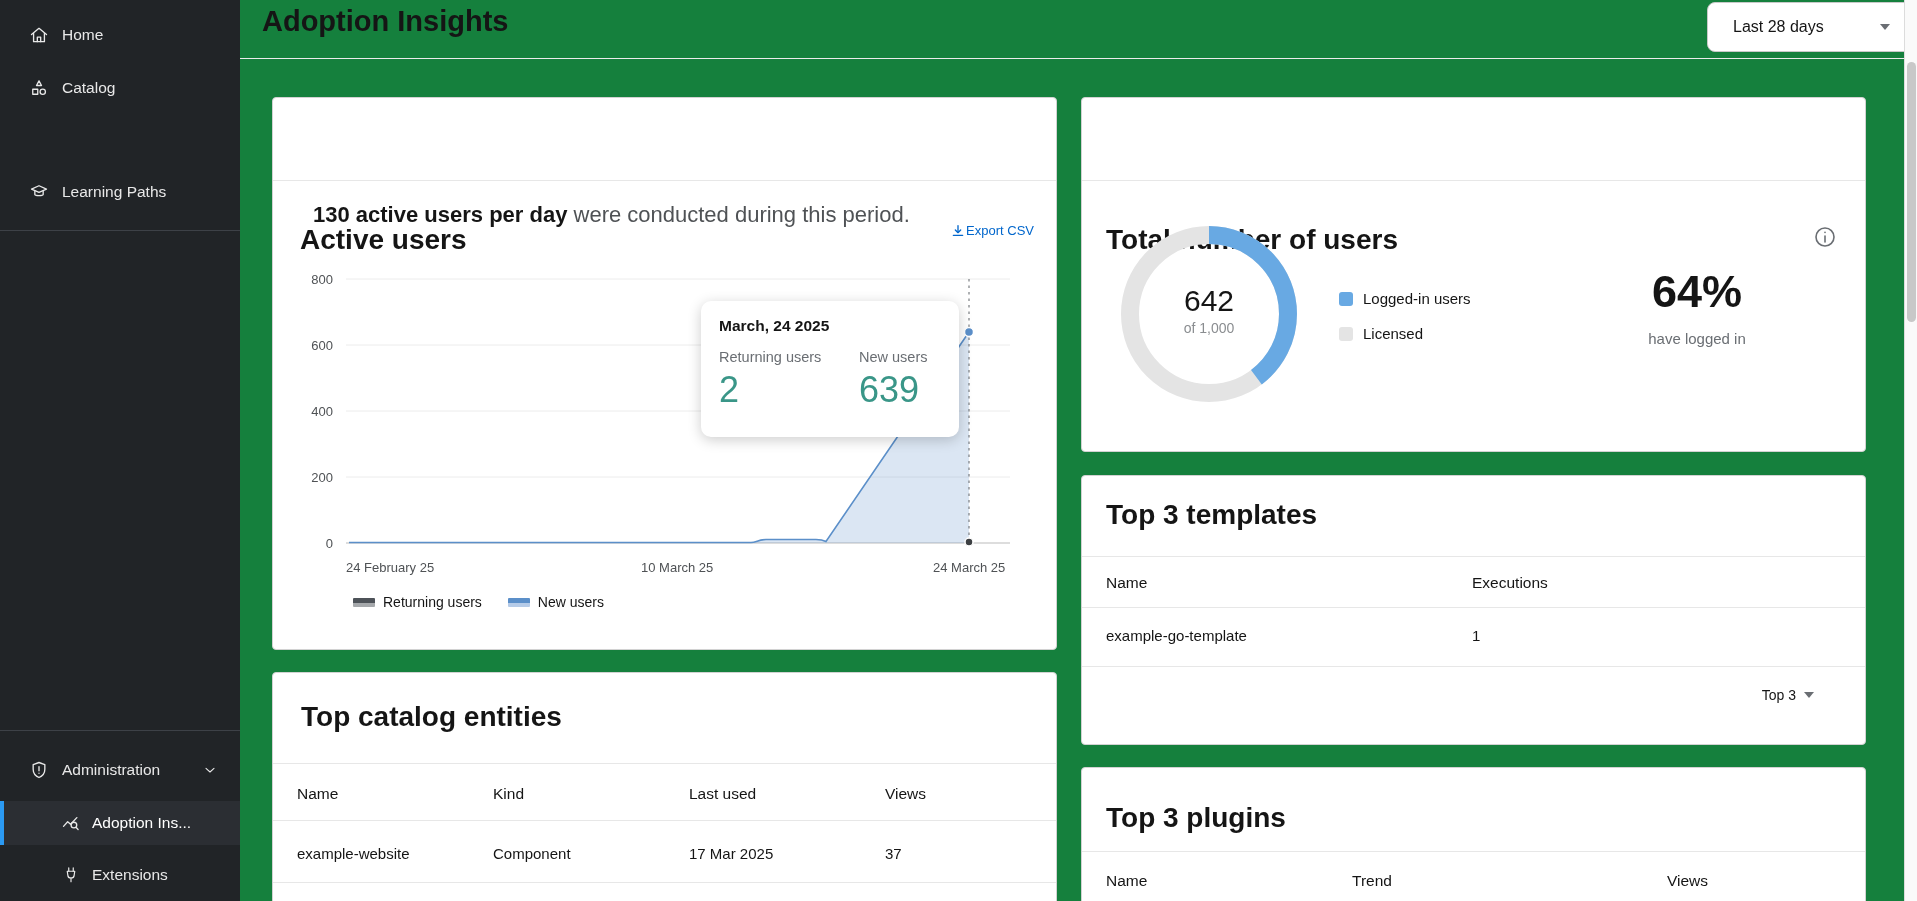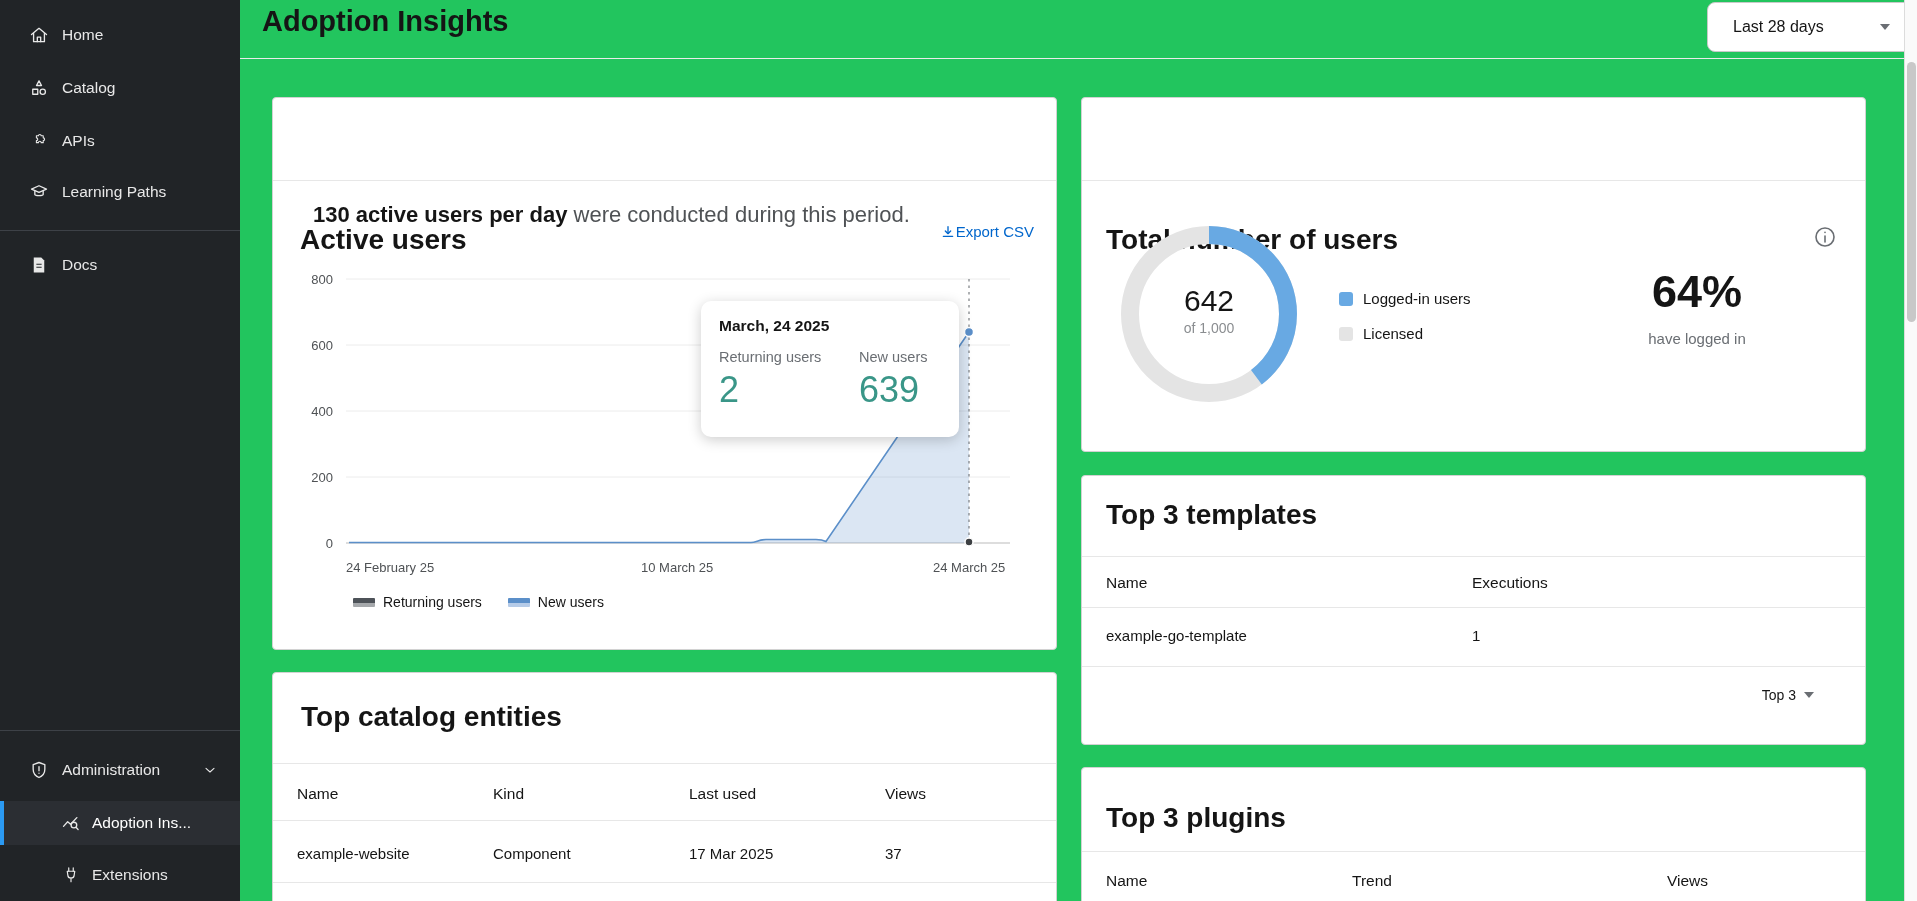--- a/index.html
+++ b/index.html
@@ -1,19 +1,19 @@
 <!DOCTYPE html>
 <html><head>
 <meta charset="utf-8">
 <style>
   * { margin:0; padding:0; box-sizing:border-box; }
   html,body { background:#ffffff; }
   .page {
     position:relative; width:1917px; height:901px; overflow:hidden;
-    font-family:"Liberation Sans", sans-serif; color:#151515; background:#22c55e;
+    font-family:"Liberation Sans", sans-serif; color:#151515; background:#15803d;
   }
   
   .sidebar { position:absolute; left:0; top:0; width:240px; height:901px; background:#212427; }
   .nav-item { position:absolute; left:0; width:240px; height:44px; display:flex; align-items:center; cursor:pointer; color:#e8e8e8; font-size:15.5px; }
   .nav-item .ic { position:absolute; left:28px; width:22px; height:22px; display:flex; align-items:center; justify-content:center; }
   .nav-item .lbl { position:absolute; left:62px; white-space:nowrap; }
   .nav-item.sub .ic { left:60px; }
   .nav-item.sub .lbl { left:92px; }
   .nav-item.selected { background:#2b2e33; color:#ffffff; }
   .sel-bar { position:absolute; left:0; top:0; width:4px; height:44px; background:#2b9af3; }
@@ -32,21 +32,21 @@
   .scroll-thumb { position:absolute; left:2px; top:62px; width:9px; height:260px; background:#c8c8c8; border-radius:5px; }
   
   .card { position:absolute; background:#fff; border:1px solid #d2d2d2; border-radius:4px; }
   .card-title { position:absolute; font-size:28px; font-weight:700; color:#151515; white-space:nowrap; }
   .divider { position:absolute; left:0; width:100%; height:1px; background:#e7e7e7; }
   .link { color:#0066cc; cursor:pointer; }
   .th { position:absolute; font-size:15.5px; color:#151515; white-space:nowrap; }
   .td { position:absolute; font-size:15px; color:#151515; white-space:nowrap; }
   
   #card-active { left:272px; top:97px; width:785px; height:553px; }
-  .export-btn { position:absolute; right:22px; top:125px; display:flex; align-items:center; font-size:15px; color:#0066cc; cursor:pointer; }
+  .export-btn { position:absolute; right:22px; top:125px; display:flex; align-items:flex-start; font-size:13px; color:#0066cc; cursor:pointer; }
   .summary { position:absolute; left:40px; top:104px; font-size:22px; color:#4f5255; }
   .summary b { color:#151515; }
   .ytick { position:absolute; width:46px; text-align:right; font-size:13px; color:#4f5255; }
   .xtick { position:absolute; font-size:13px; color:#4f5255; white-space:nowrap; }
   .legend-row { position:absolute; left:80px; top:496px; display:flex; align-items:center; gap:26px; }
   .legend-item { display:flex; align-items:center; gap:8px; font-size:14px; color:#151515; }
   .swatch { width:22px; height:9px; border-radius:1px; }
   .sw-returning { background:linear-gradient(to bottom,#4d5258 0 55%,#a5a8ab 55% 100%); }
   .sw-new { background:linear-gradient(to bottom,#5b8fc9 0 55%,#b5cbe8 55% 100%); }
   .tooltip { position:absolute; left:428px; top:203px; width:258px; height:136px; background:#fff; border-radius:10px; box-shadow:0 3px 14px rgba(0,0,0,0.2); padding:16px 18px; }
@@ -100,50 +100,33 @@
       <span class="ic">
         <svg class="icn" width="20" height="20" viewBox="0 0 24 24">
             <path d="M12 3.5 L15 9 H9 Z"></path>
             <rect x="4.5" y="13.5" width="6" height="6"></rect>
             <circle cx="16.5" cy="16.5" r="3.2"></circle>
           </svg>
       </span>
       <span class="lbl">Catalog</span>
     </div>
 
-    <div class="nav-item" style="top:119px;">
-      <span class="ic">
-        <svg class="icn" width="20" height="20" viewBox="0 0 24 24">
-            <path d="M9 4 h3 a2 2 0 1 1 4 0 h3 v3 a2 2 0 1 1 0 4 v3 h-3 a2 2 0 1 0 -4 0 H9 v-3 a2 2 0 1 0 0 -4 Z" transform="translate(1.5,2.5) scale(0.82)"></path>
-          </svg>
-      </span>
-      <span class="lbl">APIs</span>
-    </div>
 
     <div class="nav-item" style="top:170px;">
       <span class="ic">
         <svg class="icn" width="20" height="20" viewBox="0 0 24 24">
             <path d="M12 4.5 L3 8.5 L12 12.5 L21 8.5 Z"></path>
             <path d="M7 10.8 V15 C7 16.8 17 16.8 17 15 V10.8"></path>
           </svg>
       </span>
       <span class="lbl">Learning Paths</span>
     </div>
 
     <div class="side-divider" style="top:230px;"></div>
 
-    <div class="nav-item" style="top:243px;">
-      <span class="ic">
-        <svg width="18" height="20" viewBox="0 0 24 24">
-            <path fill="#e8e8e8" d="M5 2 h10 l4 4 v16 H5 Z"></path>
-            <path stroke="#212427" stroke-width="1.6" d="M8.5 11 h7 M8.5 15 h7"></path>
-          </svg>
-      </span>
-      <span class="lbl">Docs</span>
-    </div>
 
     <div class="side-divider" style="top:730px;"></div>
 
     <div class="nav-item" style="top:748px;">
       <span class="ic">
         <svg class="icn" width="20" height="20" viewBox="0 0 24 24">
             <path d="M12 3 L5 5.5 V11 C5 16 8 19.2 12 21 C16 19.2 19 16 19 11 V5.5 Z"></path>
             <path d="M12 8 V13"></path>
             <path d="M12 15.8 V16"></path>
           </svg>

